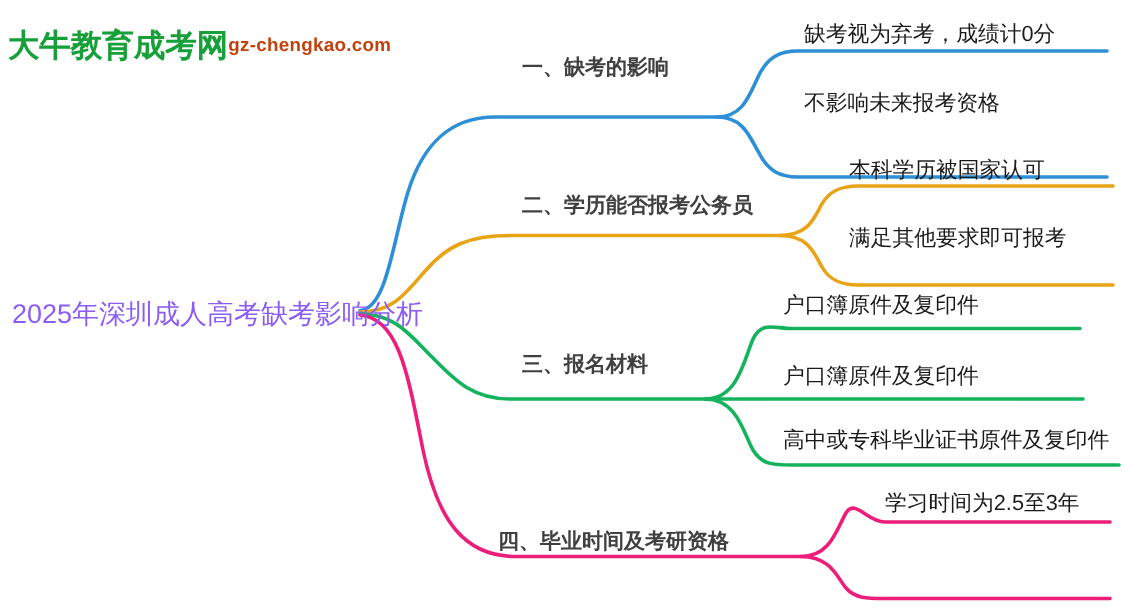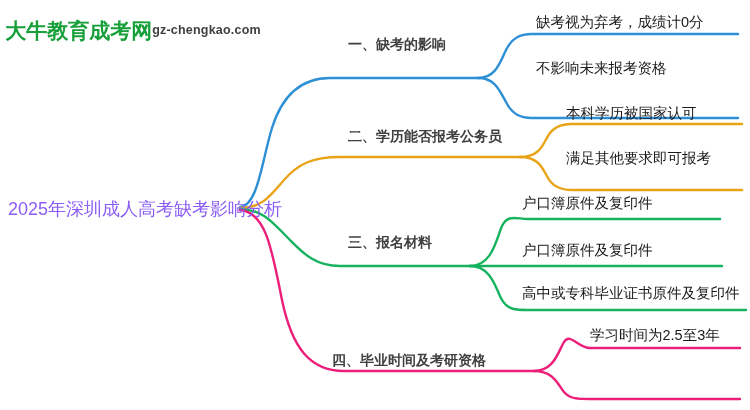--- a/index.html
+++ b/index.html
@@ -44,21 +44,21 @@
     font-size: 21px;
     font-weight: bold;
     color: #17a03a;
     letter-spacing: 0px;
     white-space: nowrap;
   }
   .logo-en {
     margin-top: 4px;
     font-size: 12.5px;
     font-weight: bold;
-    color: #404040;
+    color: #c2410c;
     white-space: nowrap;
     letter-spacing: 0.2px;
   }
 
   
   #wires {
     position: absolute;
     left: 0;
     top: 0;
     width: 750px;

